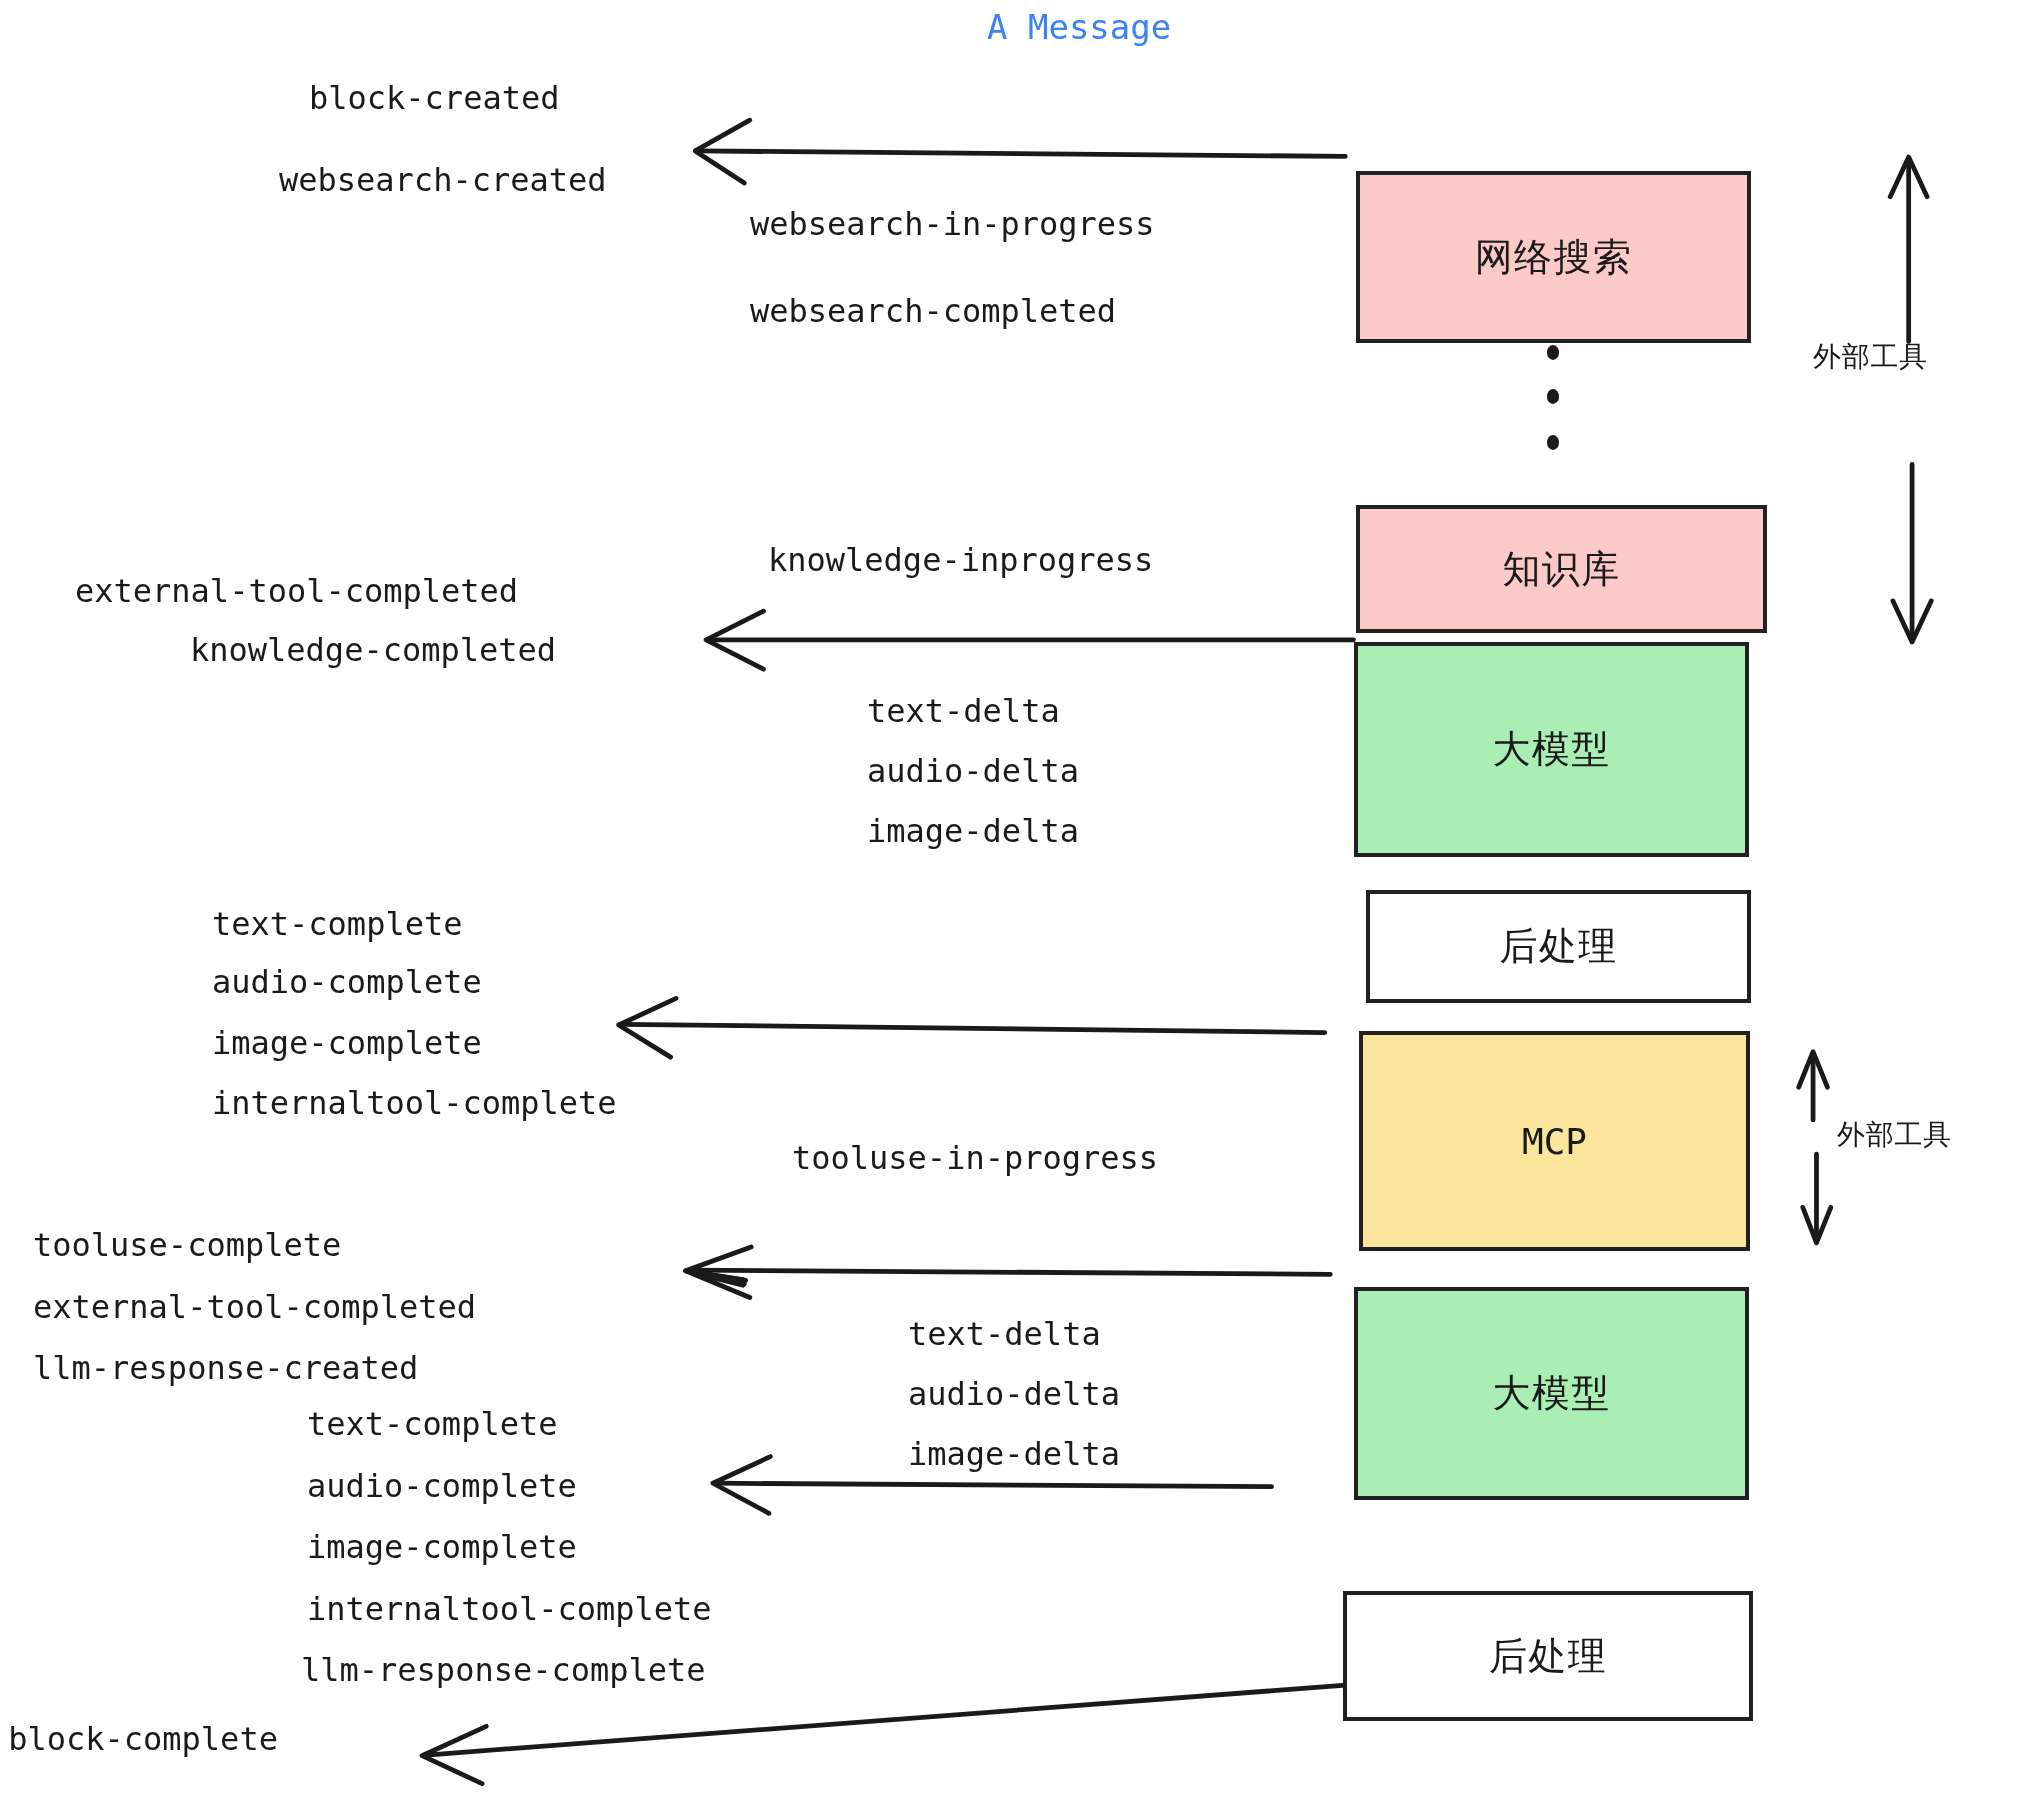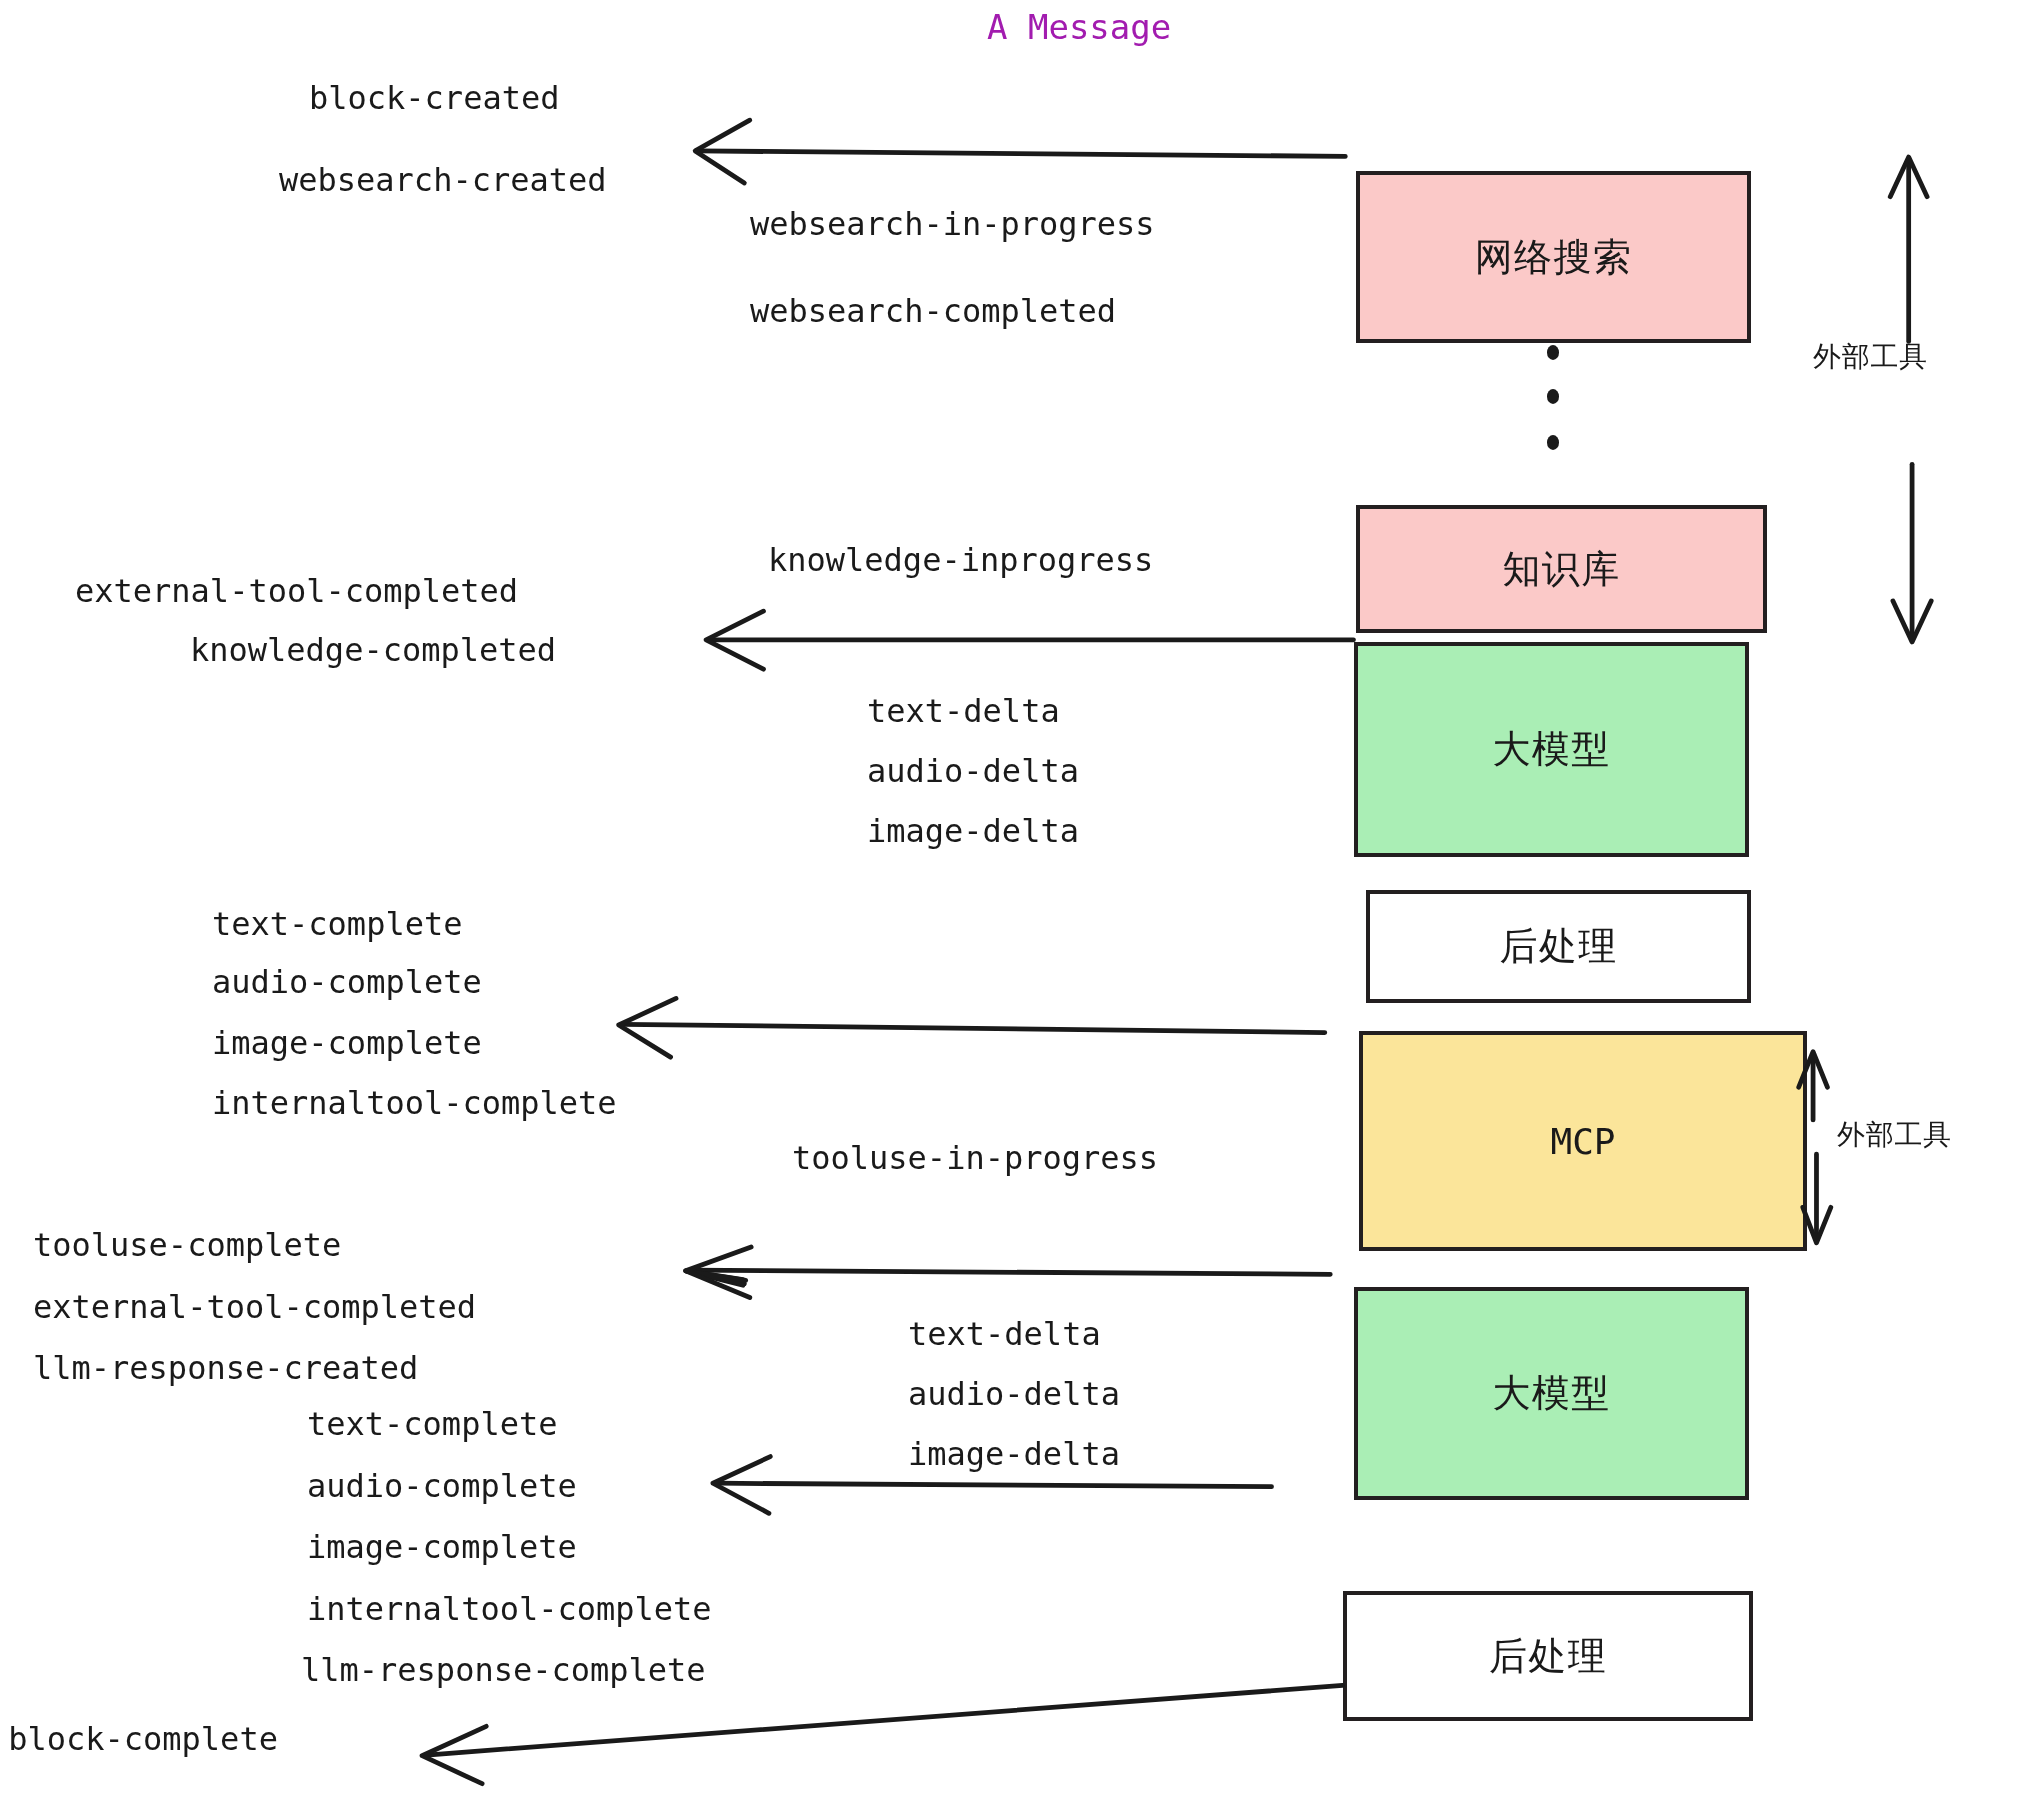--- a/index.html
+++ b/index.html
@@ -18,21 +18,21 @@
     font-size:32px;
     color:#1a1a1a;
     white-space:nowrap;
     letter-spacing:0px;
     line-height:1;
   }
   .title{
     position:absolute;
     font-family:"DejaVu Sans Mono", monospace;
     font-size:34px;
-    color:#a21caf;
+    color:#3b82f6;
     white-space:nowrap;
   }
   .box{
     position:absolute;
     border:4.8px solid #231f20;
     box-sizing:border-box;
     display:flex;
     align-items:center;
     justify-content:center;
     font-family:"DejaVu Sans", sans-serif;
@@ -78,21 +78,21 @@
   </div>
 
   <div class="box" style="left:1354px;top:642px;width:395px;height:215px;background:#aaeeb5;">
     <span>大模型</span>
   </div>
 
   <div class="box" style="left:1366px;top:890px;width:385px;height:113px;background:#ffffff;">
     <span>后处理</span>
   </div>
 
-  <div class="box mcp" style="left:1359px;top:1031px;width:448px;height:220px;background:#fbe59a;">
+  <div class="box mcp" style="left:1359px;top:1031px;width:391px;height:220px;background:#fbe59a;">
     <span>MCP</span>
   </div>
 
   <div class="box" style="left:1354px;top:1287px;width:395px;height:213px;background:#aaeeb5;">
     <span>大模型</span>
   </div>
 
   <div class="box" style="left:1343px;top:1591px;width:410px;height:130px;background:#ffffff;">
     <span>后处理</span>
   </div>

